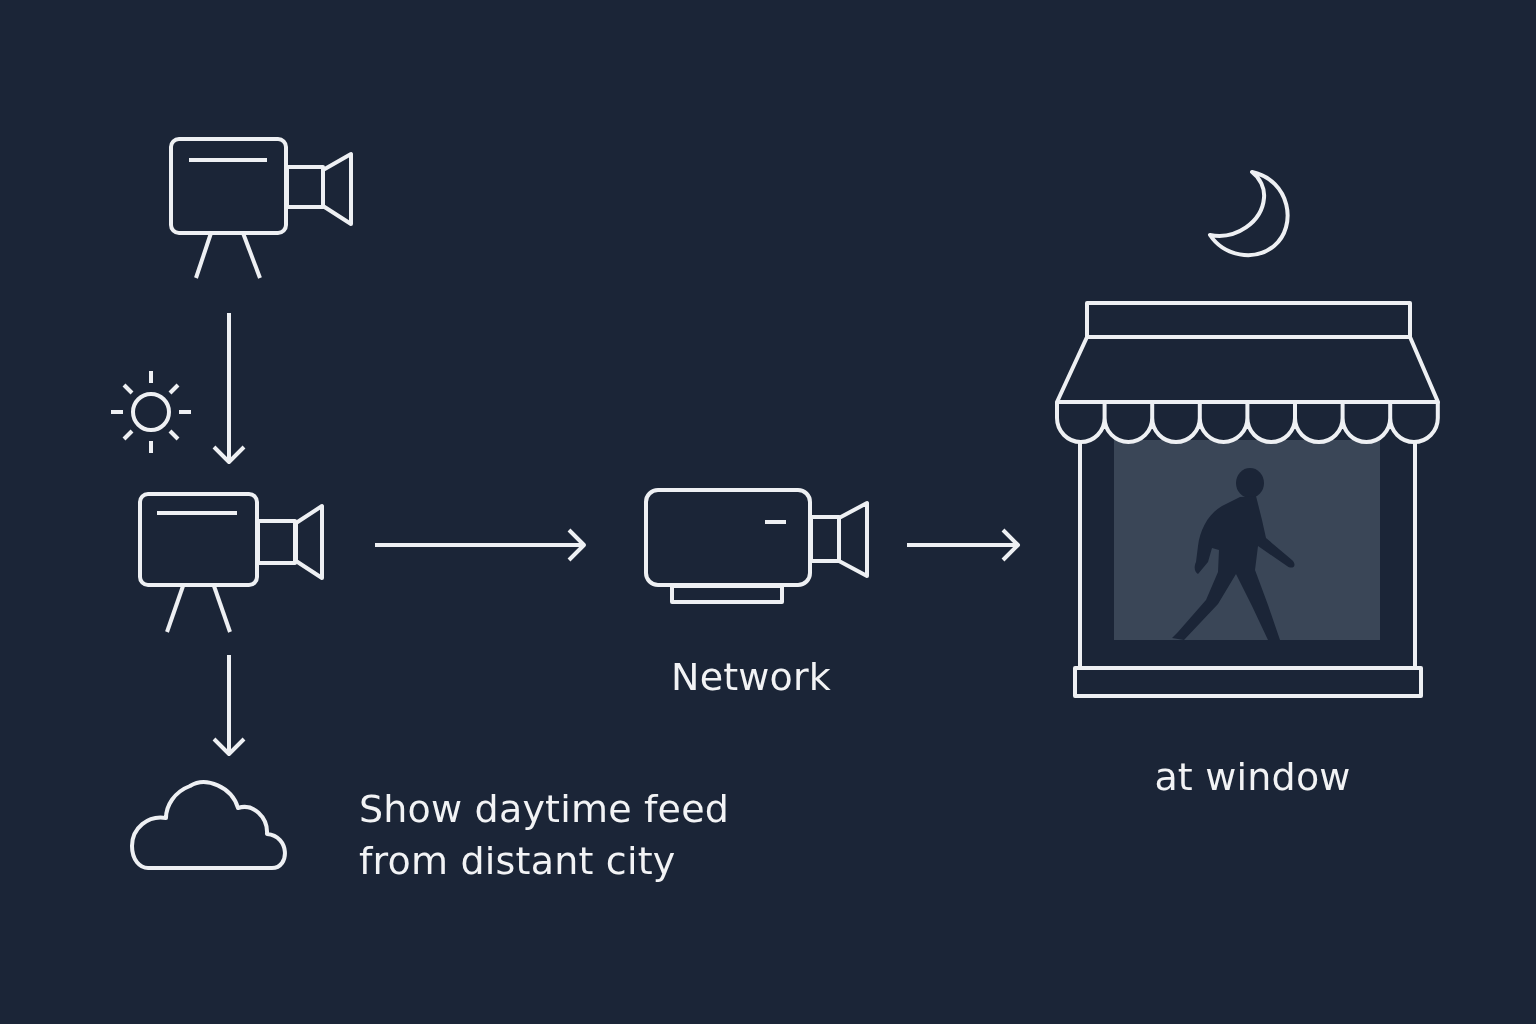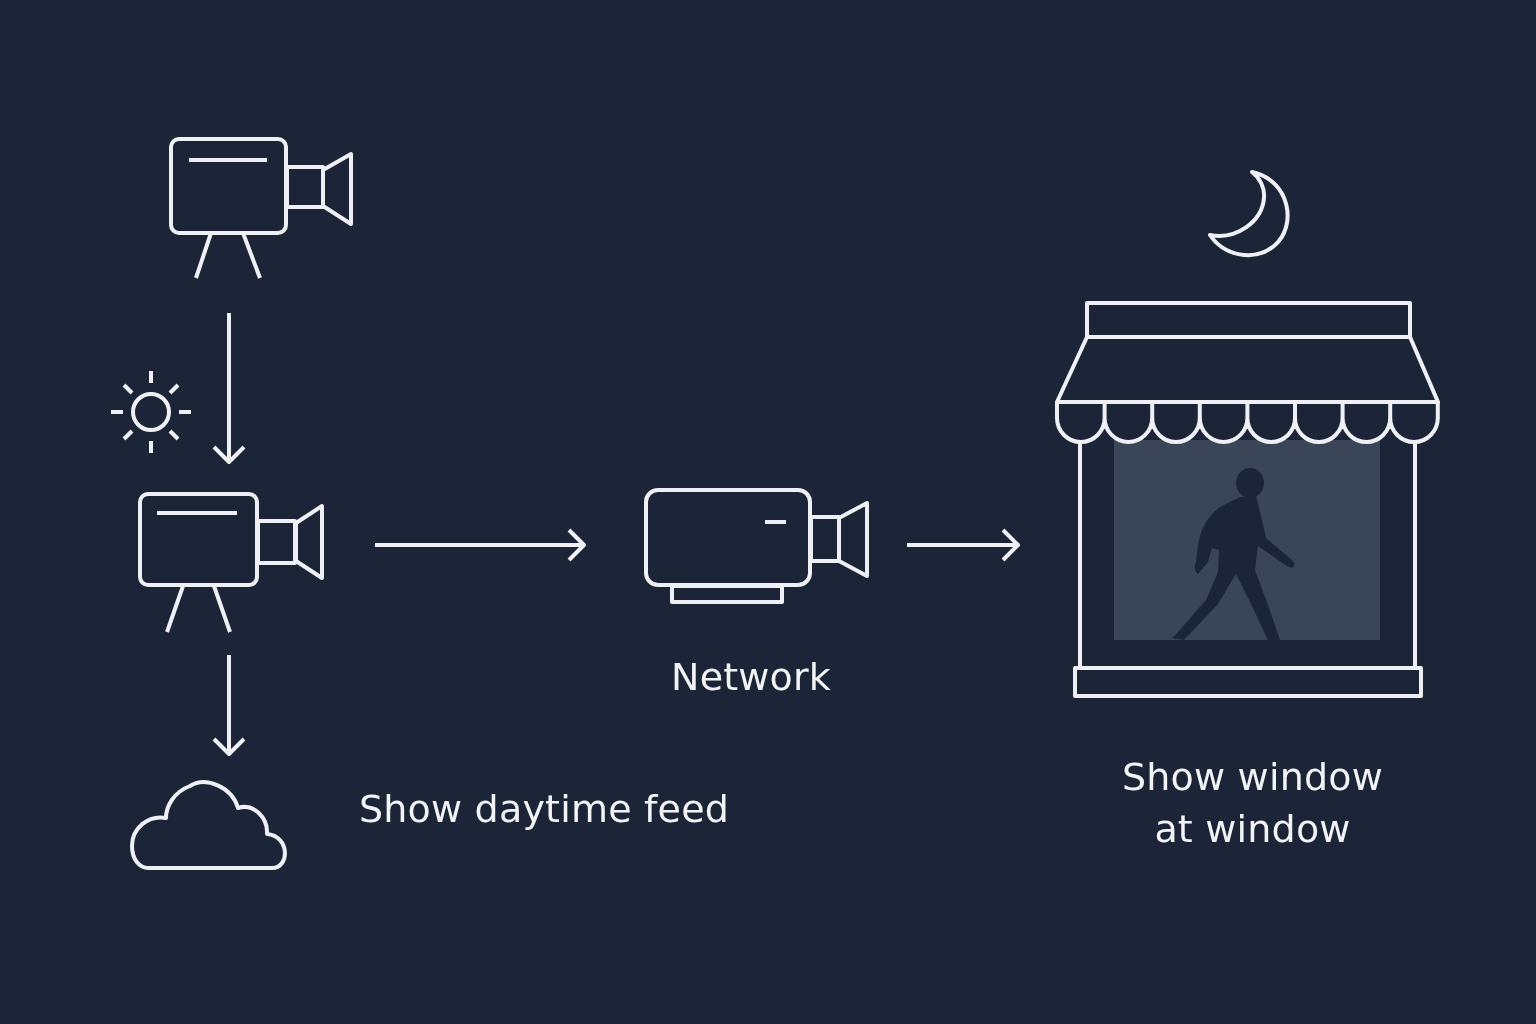--- a/index.html
+++ b/index.html
@@ -144,22 +144,22 @@
       <line class="stroke" x1="1080" y1="442" x2="1080" y2="668"></line>
       <line class="stroke" x1="1415" y1="442" x2="1415" y2="668"></line>
 
       <rect class="stroke" x="1075" y="668" width="346" height="28"></rect>
     </g>
   </svg>
 
 
   <div class="label" id="lbl-live">
     <span class="line">Show daytime feed</span>
+    <span class="line">from distant city</span>
   </div>
 
   <div class="label" id="lbl-network">Network</div>
 
   <div class="label" id="lbl-show">
-    <span class="line">Show window</span>
     <span class="line">at window</span>
   </div>
 
 </div>
 
 </body></html>

